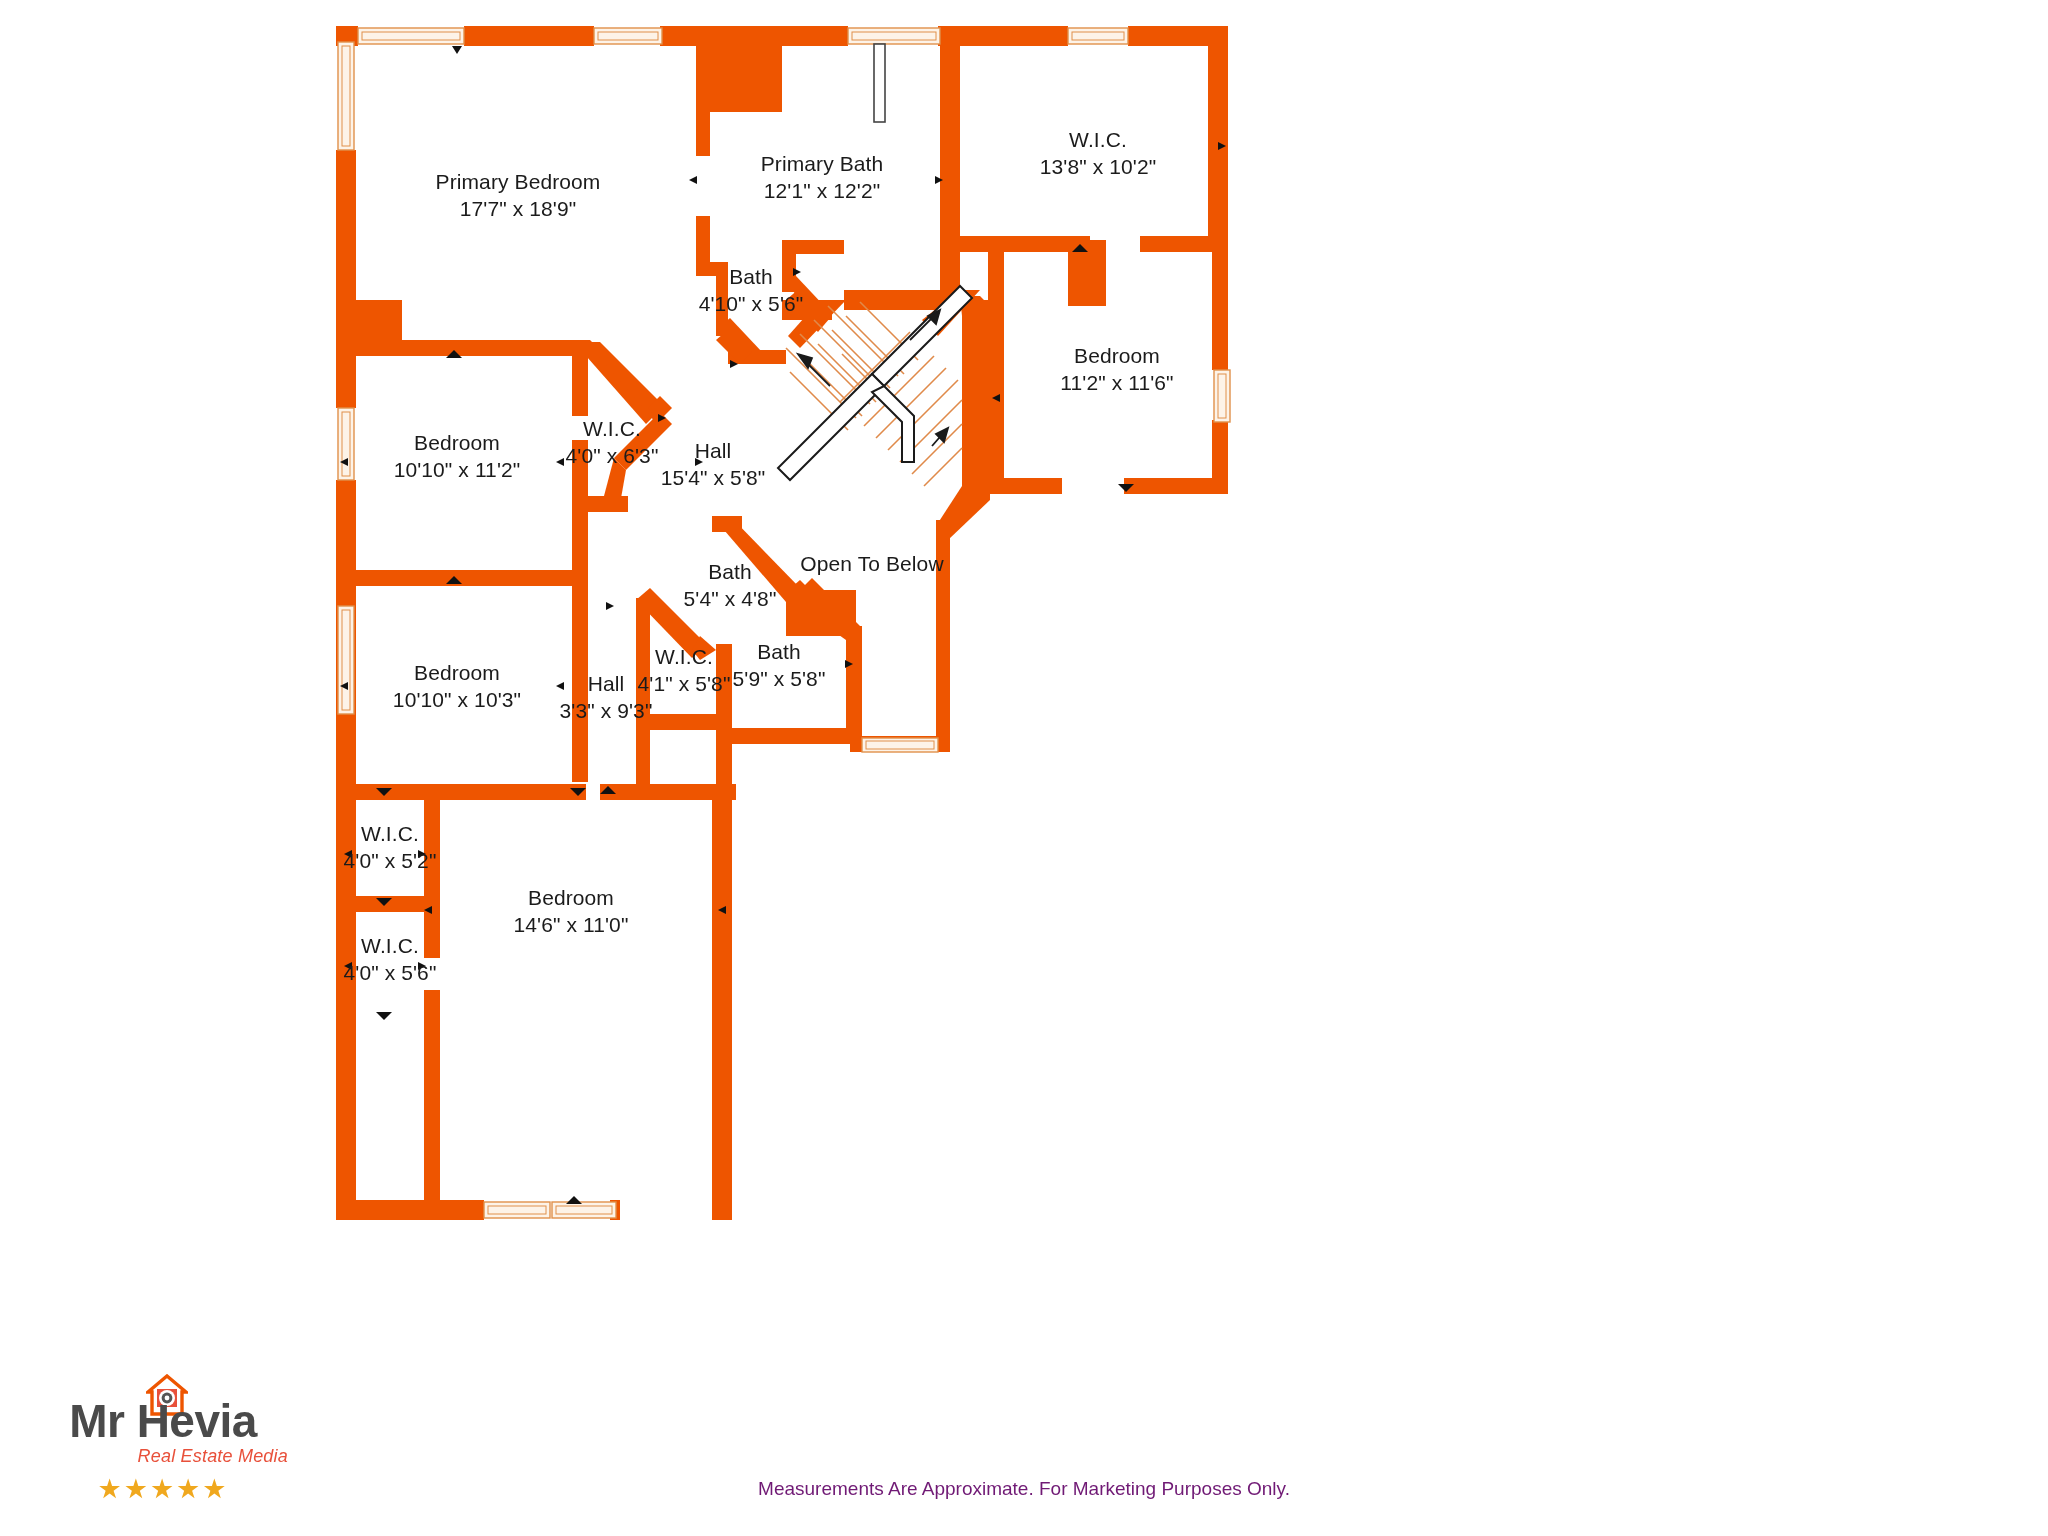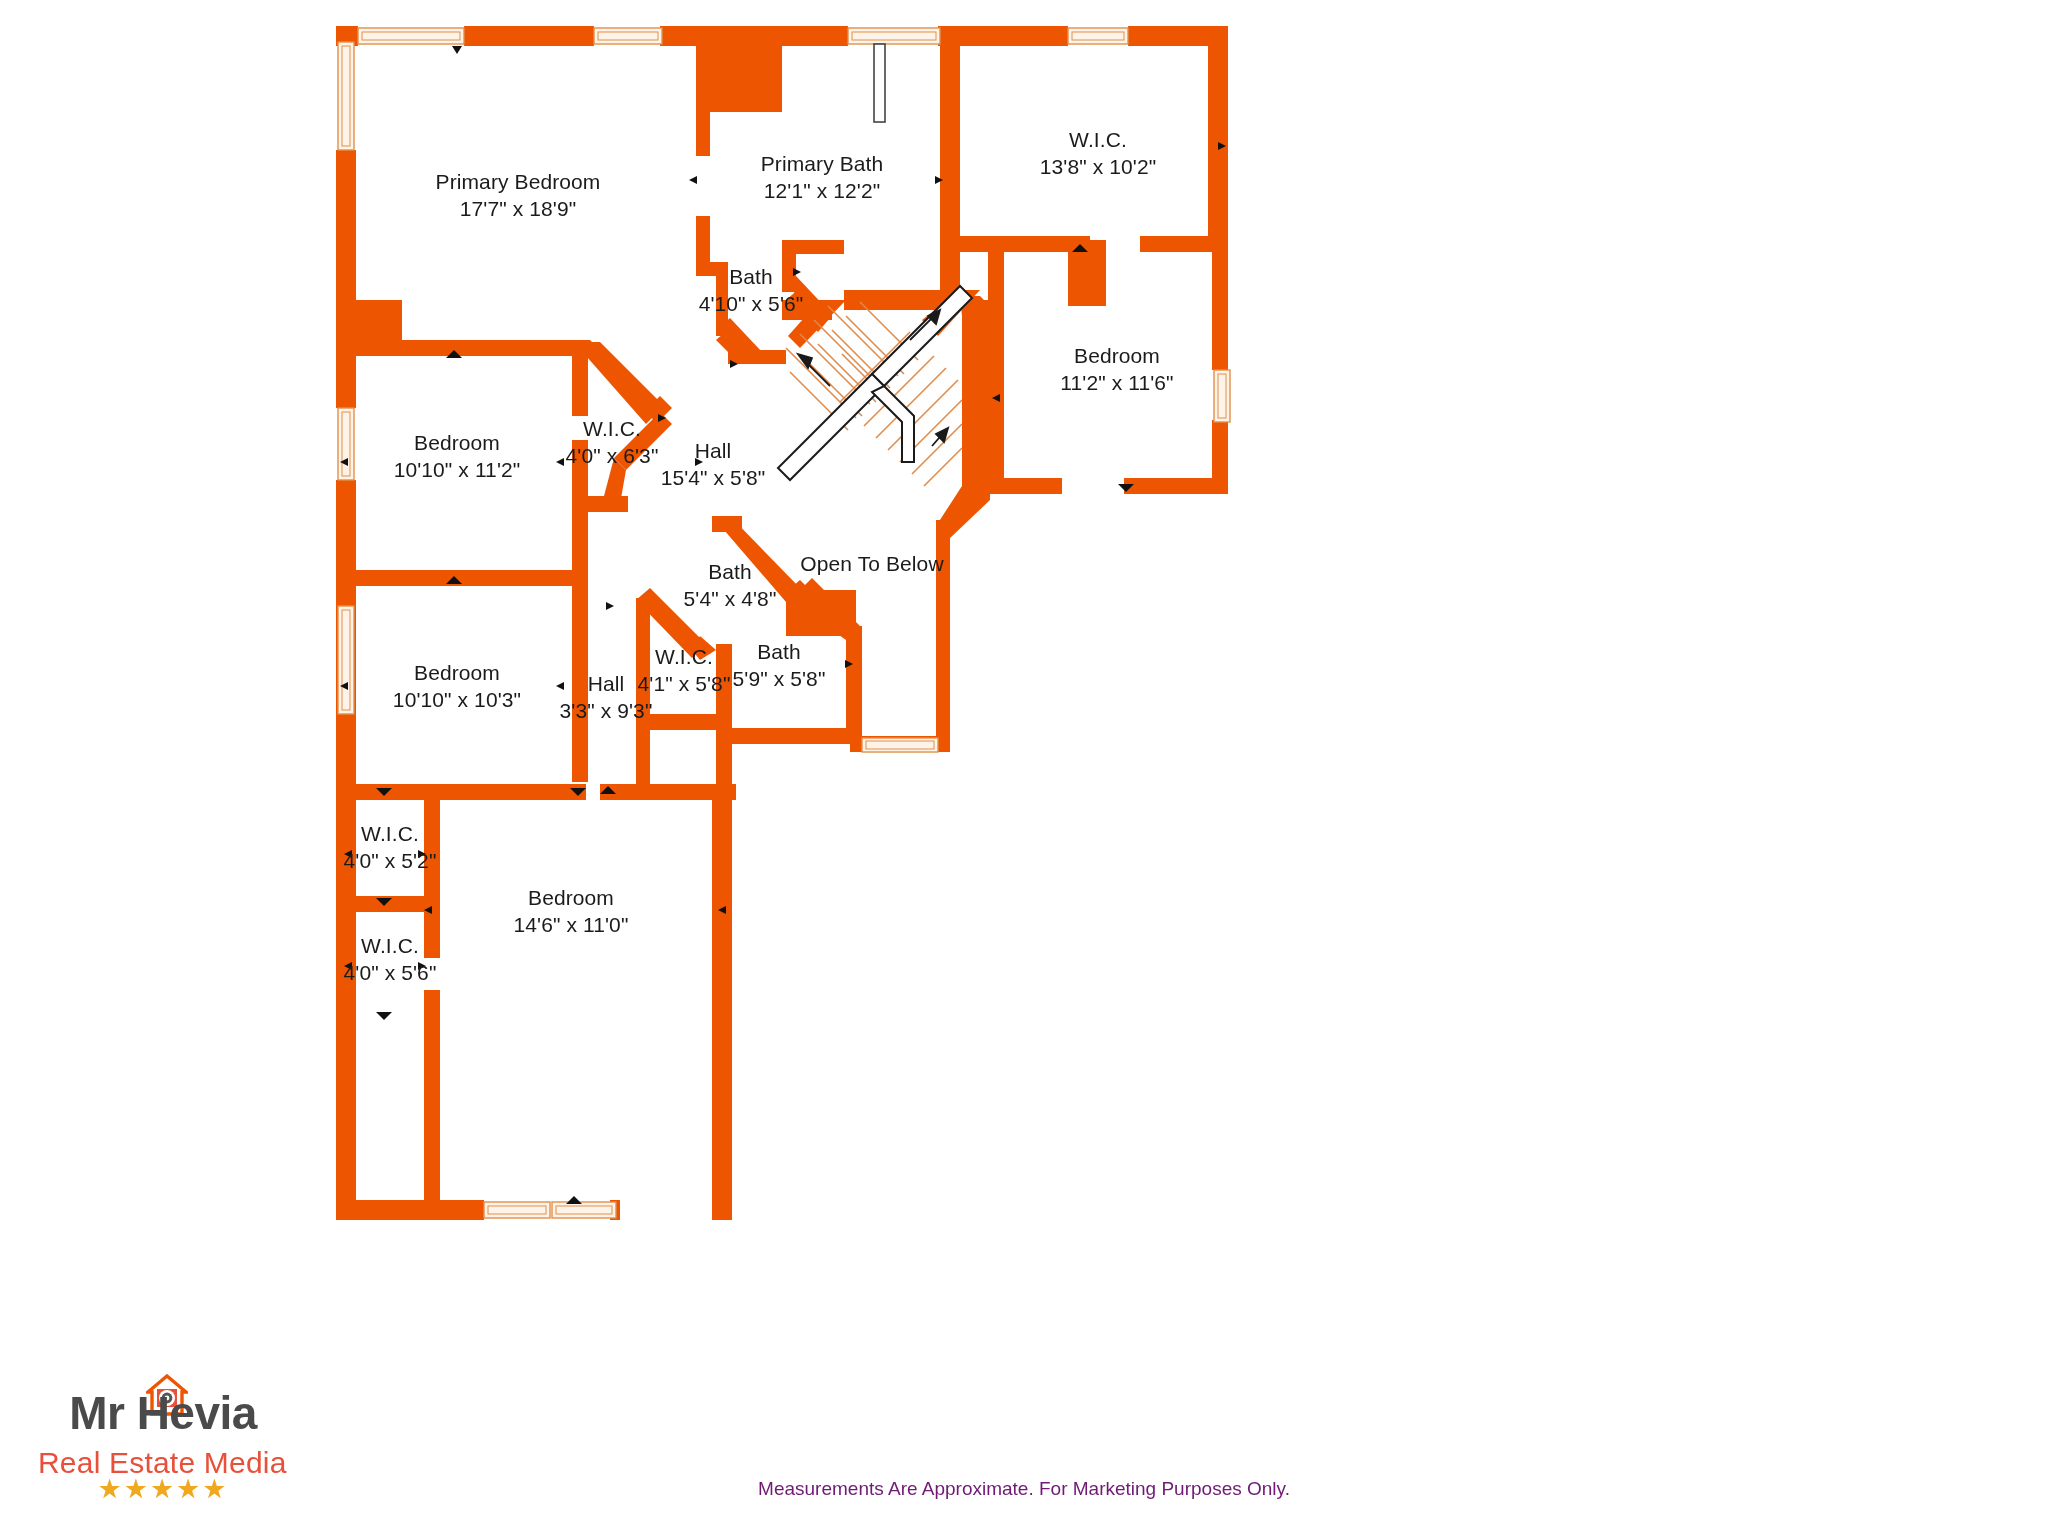--- a/index.html
+++ b/index.html
@@ -65,41 +65,42 @@
   #brand-logo {
     position: absolute;
     left: 38px;
     top: 1378px;
     width: 250px;
     height: 130px;
   }
   #brand-logo .logo-wordmark {
     position: absolute;
     left: 0;
-    top: 10px;
+    top: 18px;
     width: 250px;
     height: 50px;
     font-size: 46px;
     font-weight: bold;
     letter-spacing: -0.5px;
     color: #4a4a4a;
     font-family: "Liberation Sans", sans-serif;
     text-align: center;
     line-height: 50px;
   }
   #brand-logo .logo-tagline {
     position: absolute;
     left: 0;
     top: 68px;
     width: 250px;
-    text-align: left;
-    font-size: 30px;
+    text-align: right;
+    font-size: 18px;
     color: #e8503a;
     font-family: "Liberation Sans", sans-serif;
     letter-spacing: 0.2px;
+    font-style: italic;
   }
   #brand-logo .logo-stars {
     position: absolute;
     left: 0;
     top: 98px;
     width: 250px;
     text-align: center;
     font-size: 27px;
     color: #f0a81e;
     letter-spacing: 2px;

